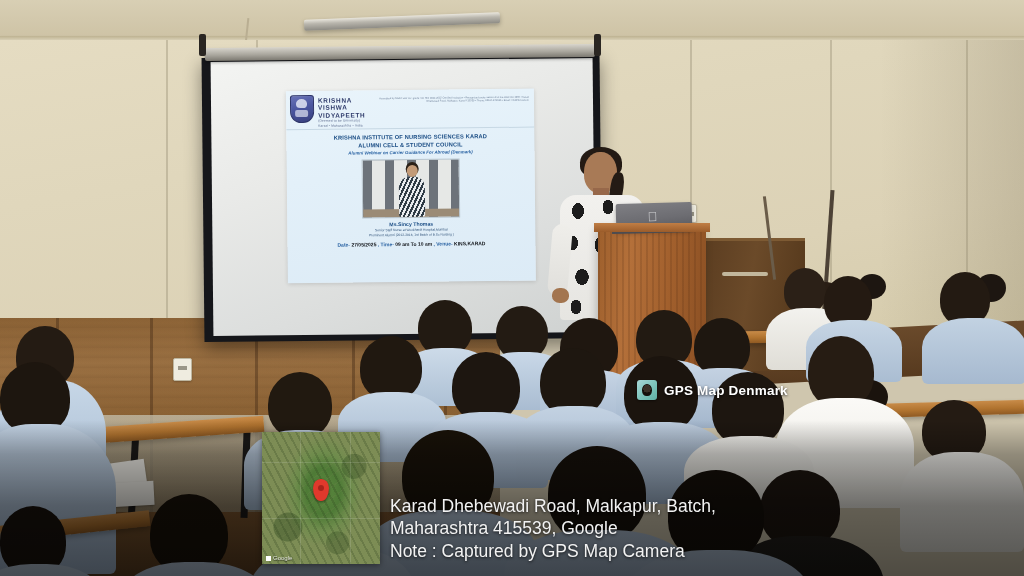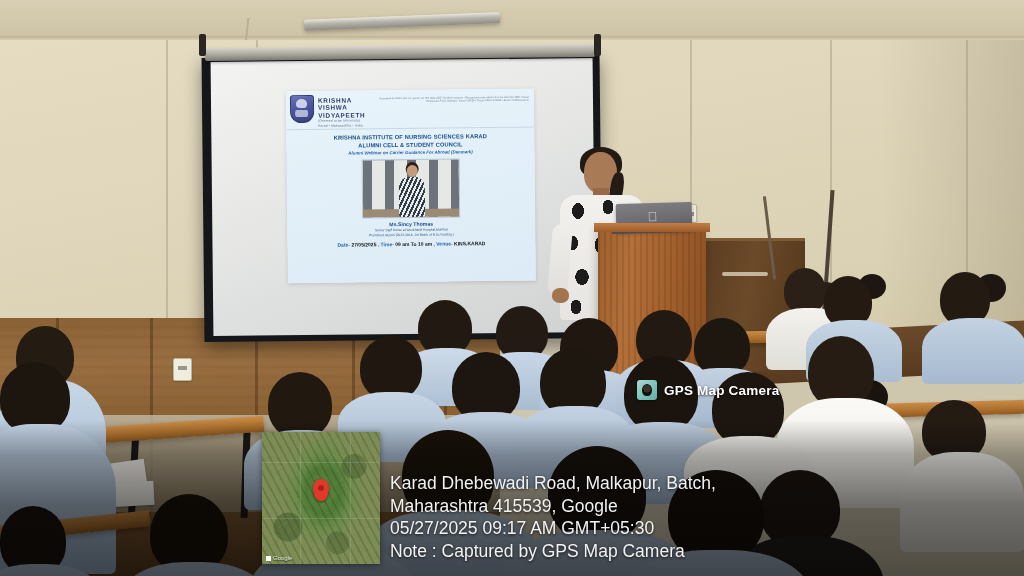--- a/index.html
+++ b/index.html
@@ -807,36 +807,35 @@
 
   <div class="person" style="left:286px; top:470px; z-index:30;">
     <div class="head" style="left:0;  top:0;   width:86px; height:88px; background:#171009;"></div>
     <div class="shoulders" style="left:-36px;top:76px;width:164px;height:96px; background:linear-gradient(180deg,#b2c2d4 0%,#90a5bd 100%);"></div>
   </div>
 
   <div class="overlay"></div>
 
   <div class="badge">
     <div class="badge-icon"></div>
-    <div class="badge-text">GPS Map Camera</div>
+    <div class="badge-text">GPS Map Denmark</div>
   </div>
 
   <div class="map-thumb">
     <div class="map-texture"></div>
     <div class="map-grid-v" style="left:38px; top:0; width:1px; height:132px;"></div>
     <div class="map-grid-v" style="left:88px; top:0; width:1px; height:132px;"></div>
     <div class="map-grid-h" style="left:0; top:30px; width:118px; height:1px;"></div>
     <div class="map-grid-h" style="left:0; top:86px; width:118px; height:1px;"></div>
     <div class="map-pin"></div>
     <div class="map-attr">
       <span class="gdot"></span>
       <span>Google</span>
     </div>
   </div>
 
   <div class="gps-text">
     <div class="gps-line">Karad Dhebewadi Road, Malkapur, Batch,</div>
     <div class="gps-line">Maharashtra 415539, Google</div>
-    <div class="gps-line">05/27/2025 09:17 AM GMT+05:30</div>
     <div class="gps-line">Note : Captured by GPS Map Camera</div>
   </div>
 
 </div>
 
 </body></html>

